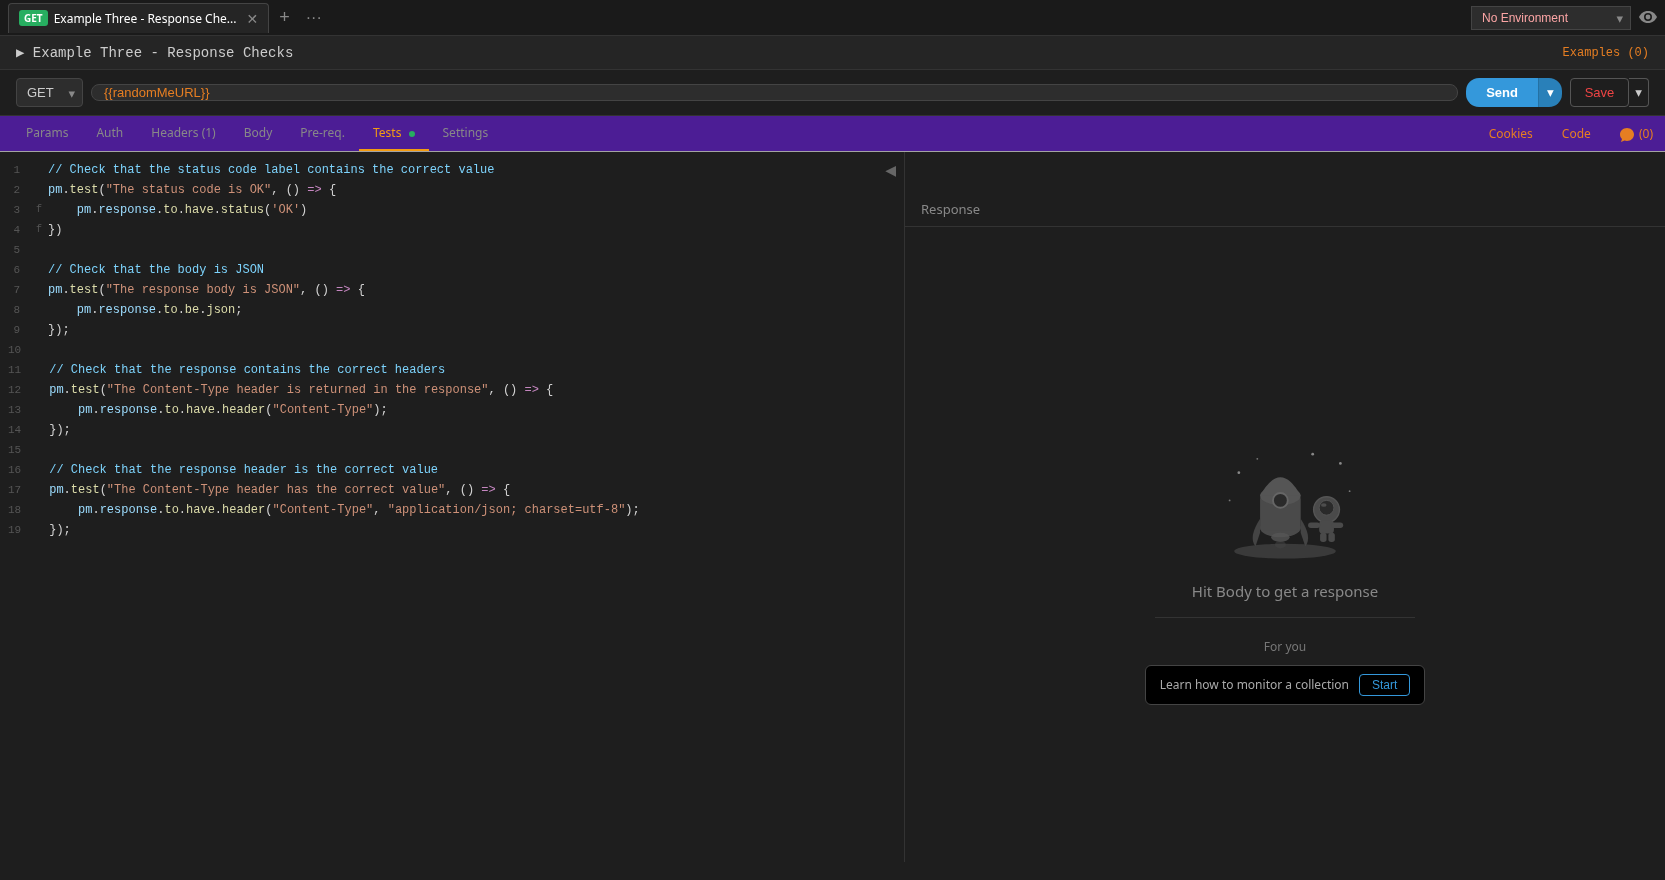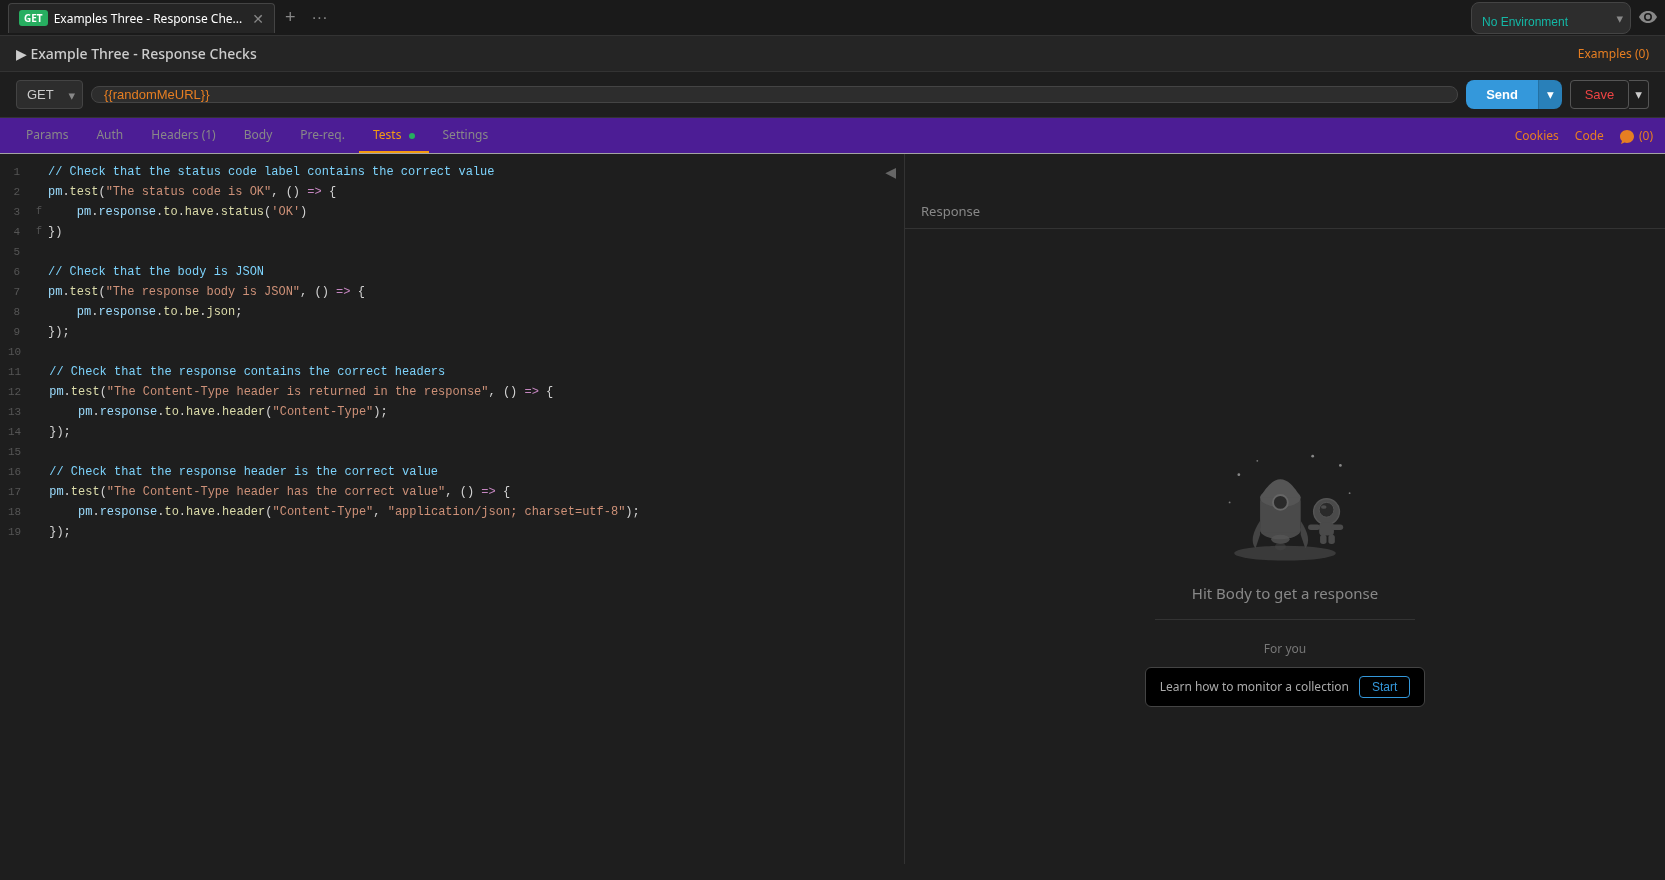--- a/index.html
+++ b/index.html
@@ -74,23 +74,23 @@
     }
     .top-bar-right {
       margin-left: auto;
       display: flex;
       align-items: center;
       gap: 8px;
     }
     .env-select {
       background: #2d2d2d;
       border: 1px solid #444;
-      color: #14b8a6;
-      border-radius: 8px;
-      padding: 12px 24px 4px 10px;
+      color: #fca5a5;
+      border-radius: 0;
+      padding: 4px 24px 4px 10px;
       font-size: 12px;
       appearance: none;
       cursor: pointer;
       min-width: 160px;
     }
     .env-select-wrap {
       position: relative;
     }
     .env-select-wrap::after {
       content: '▾';
@@ -110,20 +110,21 @@
     }
 
     
     .request-bar {
       display: flex;
       align-items: center;
       padding: 8px 16px;
       background: #252525;
       border-bottom: 1px solid #333;
       gap: 8px;
+      font-family: Liberation Mono, monospace;
     }
     .request-title {
       color: #ccc;
       font-size: 14px;
       font-weight: 500;
       margin-right: auto;
     }
     .examples-link {
       color: #e67e22;
       font-size: 12px;
@@ -168,21 +169,21 @@
       border: 1px solid #444;
       color: #e67e22;
       border-radius: 8px;
       padding: 0 12px;
       font-size: 13px;
       outline: none;
     }
     .url-input::placeholder { color: #888; }
     .send-btn-wrap {
       display: flex;
-      border-radius: 8px;
+      border-radius: 13px;
       overflow: hidden;
     }
     .send-btn {
       background: #3498db;
       border: none;
       color: white;
       padding: 7px 20px;
       font-size: 13px;
       cursor: pointer;
       font-weight: 600;
@@ -241,21 +242,21 @@
       height: 6px;
       border-radius: 50%;
       background: #27ae60;
       margin-left: 4px;
       vertical-align: middle;
     }
     .tabs-right {
       margin-left: auto;
       display: flex;
       align-items: center;
-      gap: 16px;
+      gap: 29px;
     }
     .req-tab-link {
       color: #e67e22;
       font-size: 12px;
       cursor: pointer;
     }
 
     
     .main-content {
       display: flex;
@@ -389,21 +390,21 @@
     ::-webkit-scrollbar { width: 6px; height: 6px; }
     ::-webkit-scrollbar-track { background: #1e1e1e; }
     ::-webkit-scrollbar-thumb { background: #444; border-radius: 3px; }
   </style>
 </head>
 <body>
 
 <div class="top-bar">
   <div class="tab-item active">
     <span class="tab-get-badge">GET</span>
-    <span>Examples Three - Response Che...</span>
+    <span>Example Three - Response Che...</span>
     <span class="tab-close">✕</span>
   </div>
   <button class="tab-add">+</button>
   <button class="tab-more">···</button>
   <div class="top-bar-right">
     <div class="env-select-wrap">
       <select class="env-select">
         <option>No Environment</option>
       </select>
     </div>

